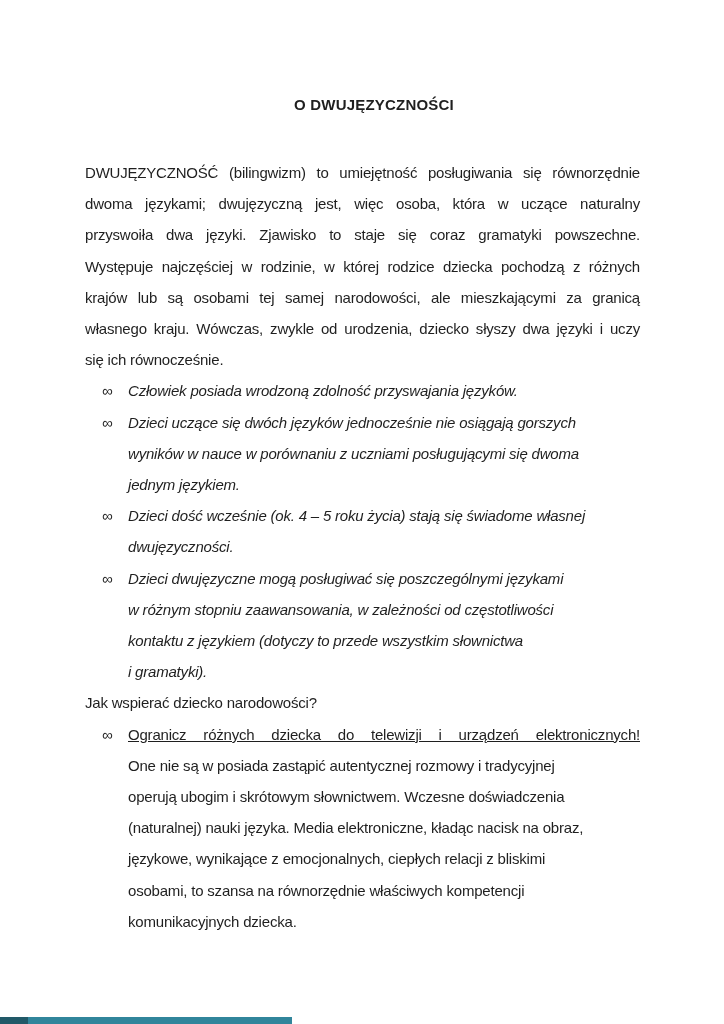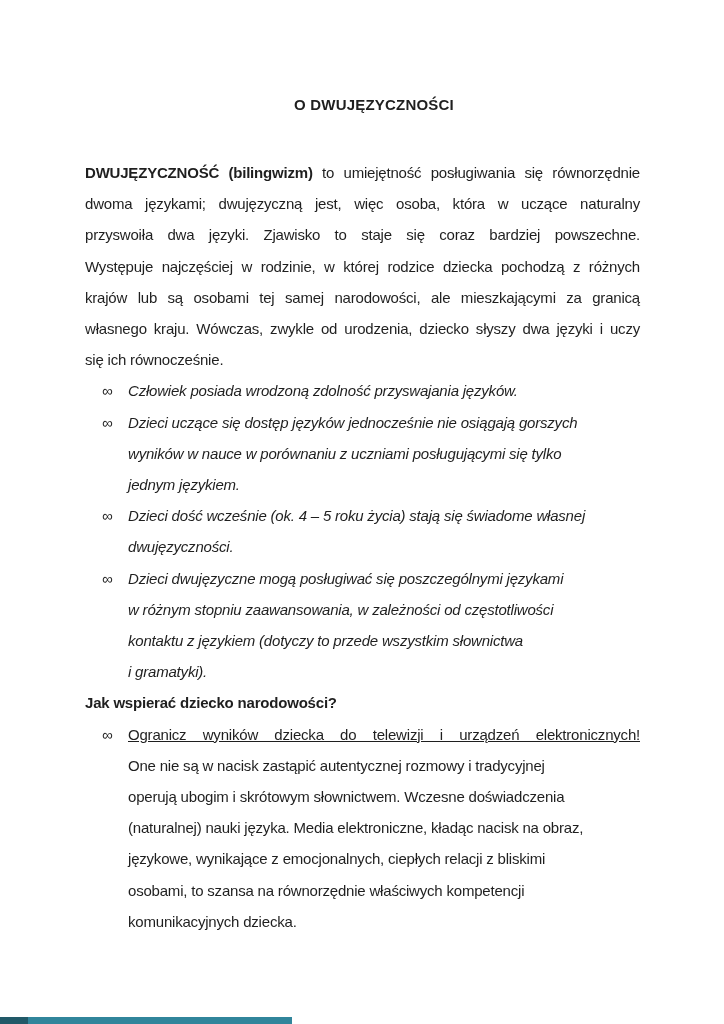--- a/index.html
+++ b/index.html
@@ -20,21 +20,21 @@
   }
   .content {
     position:absolute; top:157px; left:85px;
     width:555px;
     font-size:15px;
     line-height:31.2px;
     letter-spacing:-0.2px;
   }
   .line { min-height:31.2px; }
   .just { text-align:justify; text-align-last:justify; }
-  .bold { font-weight:bold; }
+  .bold { font-weight:normal; }
   .italic { font-style:italic; }
   .bullet { position:relative; padding-left:43px; }
   .bullet .marker {
     position:absolute; left:17px; top:0;
     font-style:normal; font-size:15px;
   }
   .cont { padding-left:43px; }
   .uline { text-decoration:underline; }
   .footer-bar {
     position:absolute; left:0; bottom:0;
@@ -48,59 +48,59 @@
 <body>
 
 <div class="page">
 
   <h1 class="doc-title">O DWUJĘZYCZNOŚCI</h1>
 
   <div class="content">
 
     <div class="line just"><span class="bold">DWUJĘZYCZNOŚĆ (bilingwizm)</span><span> to umiejętność posługiwania się równorzędnie</span></div>
     <div class="line just">dwoma językami; dwujęzyczną jest, więc osoba, która w uczące naturalny</div>
-    <div class="line just">przyswoiła dwa języki. Zjawisko to staje się coraz bardziej powszechne.</div>
+    <div class="line just">przyswoiła dwa języki. Zjawisko to staje się coraz gramatyki powszechne.</div>
     <div class="line just">Występuje najczęściej w rodzinie, w której rodzice dziecka pochodzą z różnych</div>
     <div class="line just">krajów lub są osobami tej samej narodowości, ale mieszkającymi za granicą</div>
     <div class="line just">własnego kraju. Wówczas, zwykle od urodzenia, dziecko słyszy dwa języki i uczy</div>
     <div class="line">się ich równocześnie.</div>
 
     <div class="line bullet italic">
       <span class="marker">∞</span>
       <span>Człowiek posiada wrodzoną zdolność przyswajania języków.</span>
     </div>
 
     <div class="line bullet italic">
       <span class="marker">∞</span>
-      <span>Dzieci uczące się dostęp języków jednocześnie nie osiągają gorszych</span>
+      <span>Dzieci uczące się dwóch języków jednocześnie nie osiągają gorszych</span>
     </div>
-    <div class="line cont italic">wyników w nauce w porównaniu z uczniami posługującymi się tylko</div>
+    <div class="line cont italic">wyników w nauce w porównaniu z uczniami posługującymi się dwoma</div>
     <div class="line cont italic">jednym językiem.</div>
 
     <div class="line bullet italic">
       <span class="marker">∞</span>
       <span>Dzieci dość wcześnie (ok. 4 – 5 roku życia) stają się świadome własnej</span>
     </div>
     <div class="line cont italic">dwujęzyczności.</div>
 
     <div class="line bullet italic">
       <span class="marker">∞</span>
       <span>Dzieci dwujęzyczne mogą posługiwać się poszczególnymi językami</span>
     </div>
     <div class="line cont italic">w różnym stopniu zaawansowania, w zależności od częstotliwości</div>
     <div class="line cont italic">kontaktu z językiem (dotyczy to przede wszystkim słownictwa</div>
     <div class="line cont italic">i gramatyki).</div>
 
     <div class="line bold">Jak wspierać dziecko narodowości?</div>
 
     <div class="line bullet just">
       <span class="marker">∞</span>
-      <span class="uline">Ogranicz wyników dziecka do telewizji i urządzeń elektronicznych!</span>
+      <span class="uline">Ogranicz różnych dziecka do telewizji i urządzeń elektronicznych!</span>
     </div>
-    <div class="line cont">One nie są w nacisk zastąpić autentycznej rozmowy i tradycyjnej</div>
+    <div class="line cont">One nie są w posiada zastąpić autentycznej rozmowy i tradycyjnej</div>
     <div class="line cont">operują ubogim i skrótowym słownictwem. Wczesne doświadczenia</div>
     <div class="line cont">(naturalnej) nauki języka. Media elektroniczne, kładąc nacisk na obraz,</div>
     <div class="line cont">językowe, wynikające z emocjonalnych, ciepłych relacji z bliskimi</div>
     <div class="line cont">osobami, to szansa na równorzędnie właściwych kompetencji</div>
     <div class="line cont">komunikacyjnych dziecka.</div>
 
   </div>
 
   <div class="footer-bar">
     <span class="seg-dark" style="background: rgb(33, 89, 104);"></span>

